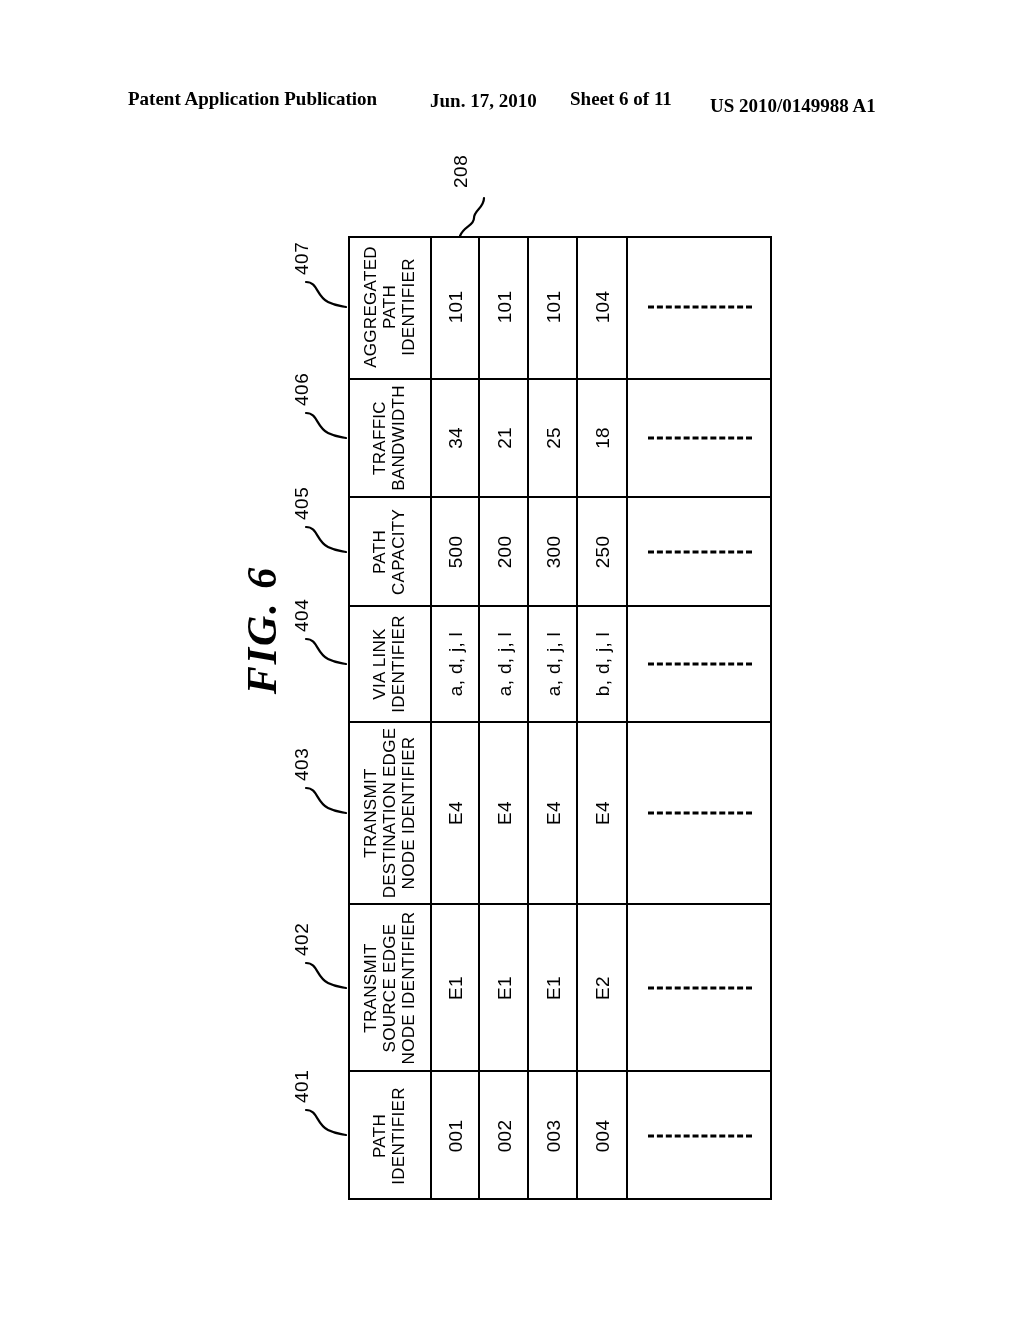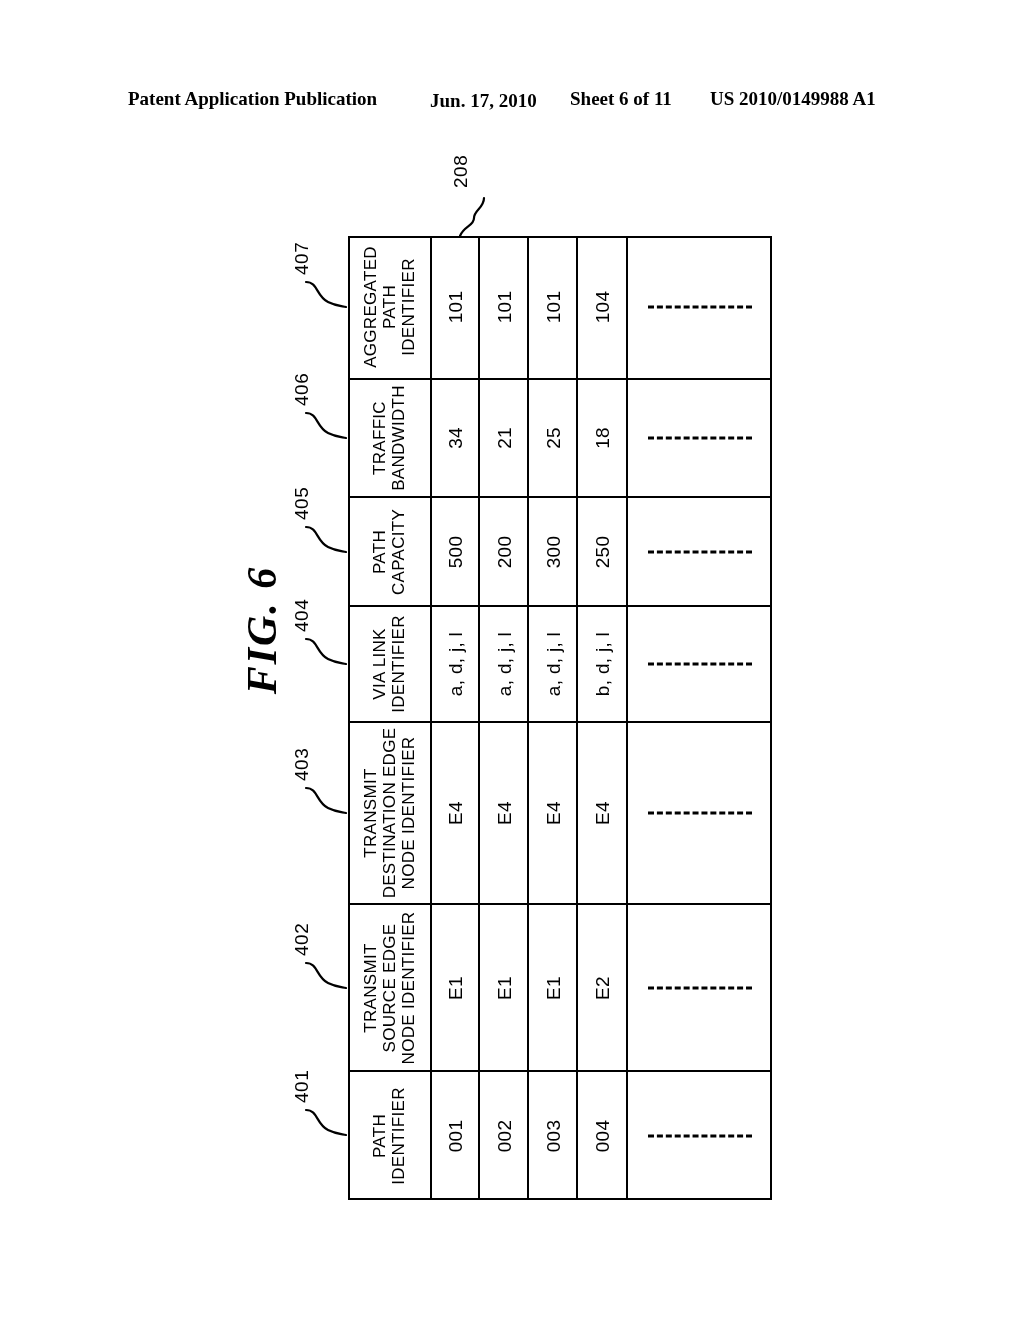--- a/index.html
+++ b/index.html
@@ -26,21 +26,21 @@
     height: 26px;
     font-family: "Liberation Serif", serif;
     font-weight: bold;
     font-size: 19px;
     letter-spacing: 0px;
     white-space: nowrap;
   }
   .hdr-pub   { position: absolute; left: 128px; top: 0; }
   .hdr-date  { position: absolute; left: 430px; top: 2px; }
   .hdr-sheet { position: absolute; left: 570px; top: 0; }
-  .hdr-num   { position: absolute; left: 710px; top: 0; }
+  .hdr-num   { position: absolute; left: 710px; top: 7px; }
 
   
   .fig-label {
     position: absolute;
     left: 168px;
     top: 600px;
     width: 200px;
     height: 60px;
     font-family: "Liberation Serif", serif;
     font-style: italic;

